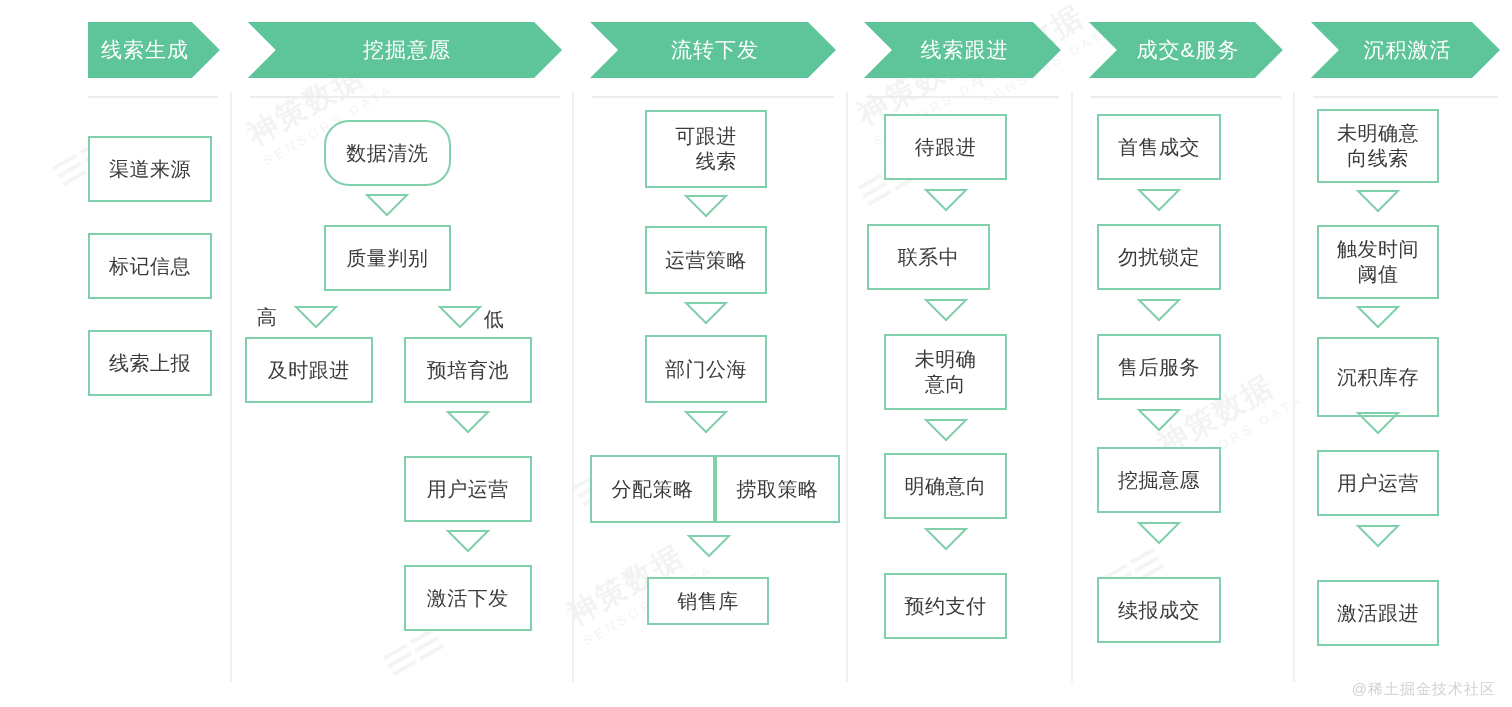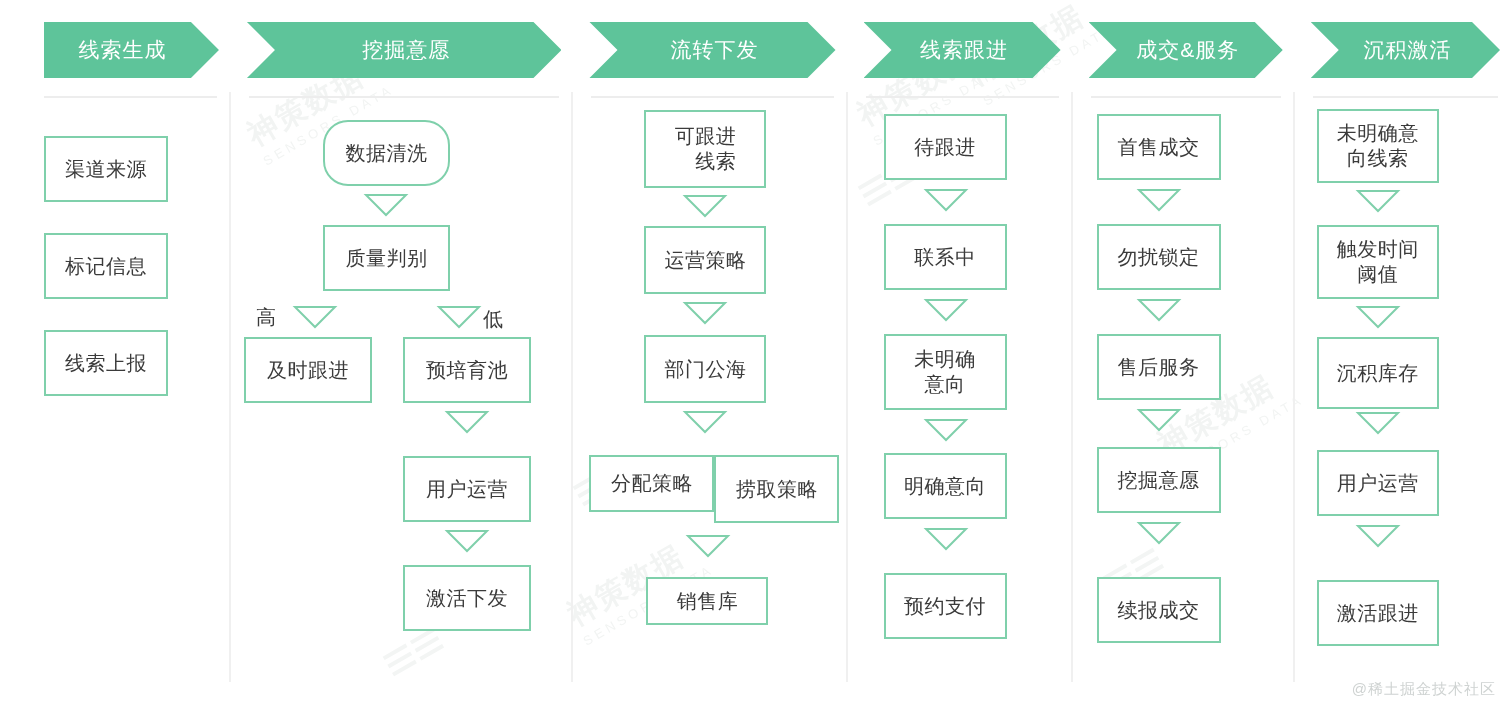--- a/index.html
+++ b/index.html
@@ -58,21 +58,21 @@
     position: relative;
     display: flex;
     width: 1512px;
     height: 707px;
     z-index: 2;
   }
   .column {
     position: relative;
     box-sizing: border-box;
   }
-  .col-0 { width: 236px; }
+  .col-0 { width: 236px; padding-left: 44px; }
   .col-1 { width: 350px; }
   .col-2 { width: 280px; }
   .col-3 { width: 230px; }
   .col-4 { width: 227px; }
   .col-5 { width: 222px; }
 
   
   .column .vdiv {
     position: absolute;
     top: 92px;
@@ -283,21 +283,21 @@
         </div>
 
         <div class="node" style="left:71px; top:243px; width:122px; height:68px;">部门公海</div>
 
         <div class="arrow" style="left:109px; top:317px;">
           <svg width="46" height="26" viewBox="0 0 46 26">
               <polygon points="3,3 43,3 23,23" fill="none" stroke="#7fd0ab" stroke-width="2"></polygon>
             </svg>
         </div>
 
-        <div class="node" style="left:16px; top:363px; width:125px; height:57px;">分配策略</div>
+        <div class="node" style="left:16px; top:363px; width:125px; height:68px;">分配策略</div>
         <div class="node" style="left:141px; top:363px; width:125px; height:68px;">捞取策略</div>
 
         <div class="arrow" style="left:112px; top:441px;">
           <svg width="46" height="26" viewBox="0 0 46 26">
               <polygon points="3,3 43,3 23,23" fill="none" stroke="#7fd0ab" stroke-width="2"></polygon>
             </svg>
         </div>
 
         <div class="node" style="left:73px; top:485px; width:122px; height:48px;">销售库</div>
       </div>
@@ -311,21 +311,21 @@
       </div>
       <div class="colbody">
         <div class="node" style="left:36px; top:22px; width:123px; height:66px;">待跟进</div>
 
         <div class="arrow" style="left:75px; top:95px;">
           <svg width="46" height="26" viewBox="0 0 46 26">
               <polygon points="3,3 43,3 23,23" fill="none" stroke="#7fd0ab" stroke-width="2"></polygon>
             </svg>
         </div>
 
-        <div class="node" style="left:36px; top:132px; width:123px; height:66px;">联系中</div>
+        <div class="node" style="left:19px; top:132px; width:123px; height:66px;">联系中</div>
 
         <div class="arrow" style="left:75px; top:205px;">
           <svg width="46" height="26" viewBox="0 0 46 26">
               <polygon points="3,3 43,3 23,23" fill="none" stroke="#7fd0ab" stroke-width="2"></polygon>
             </svg>
         </div>
 
         <div class="node" style="left:36px; top:242px; width:123px; height:76px;">未明确
 意向</div>
 
@@ -408,21 +408,21 @@
 
         <div class="node" style="left:22px; top:133px; width:122px; height:74px;">触发时间
 阈值</div>
 
         <div class="arrow" style="left:60px; top:212px;">
           <svg width="46" height="26" viewBox="0 0 46 26">
               <polygon points="3,3 43,3 23,23" fill="none" stroke="#7fd0ab" stroke-width="2"></polygon>
             </svg>
         </div>
 
-        <div class="node" style="left:22px; top:245px; width:122px; height:72px;">沉积库存</div>
+        <div class="node" style="left:22px; top:245px; width:122px; height:80px;">沉积库存</div>
 
         <div class="arrow" style="left:60px; top:318px;">
           <svg width="46" height="26" viewBox="0 0 46 26">
               <polygon points="3,3 43,3 23,23" fill="none" stroke="#7fd0ab" stroke-width="2"></polygon>
             </svg>
         </div>
 
         <div class="node" style="left:22px; top:358px; width:122px; height:66px;">用户运营</div>
 
         <div class="arrow" style="left:60px; top:431px;">

